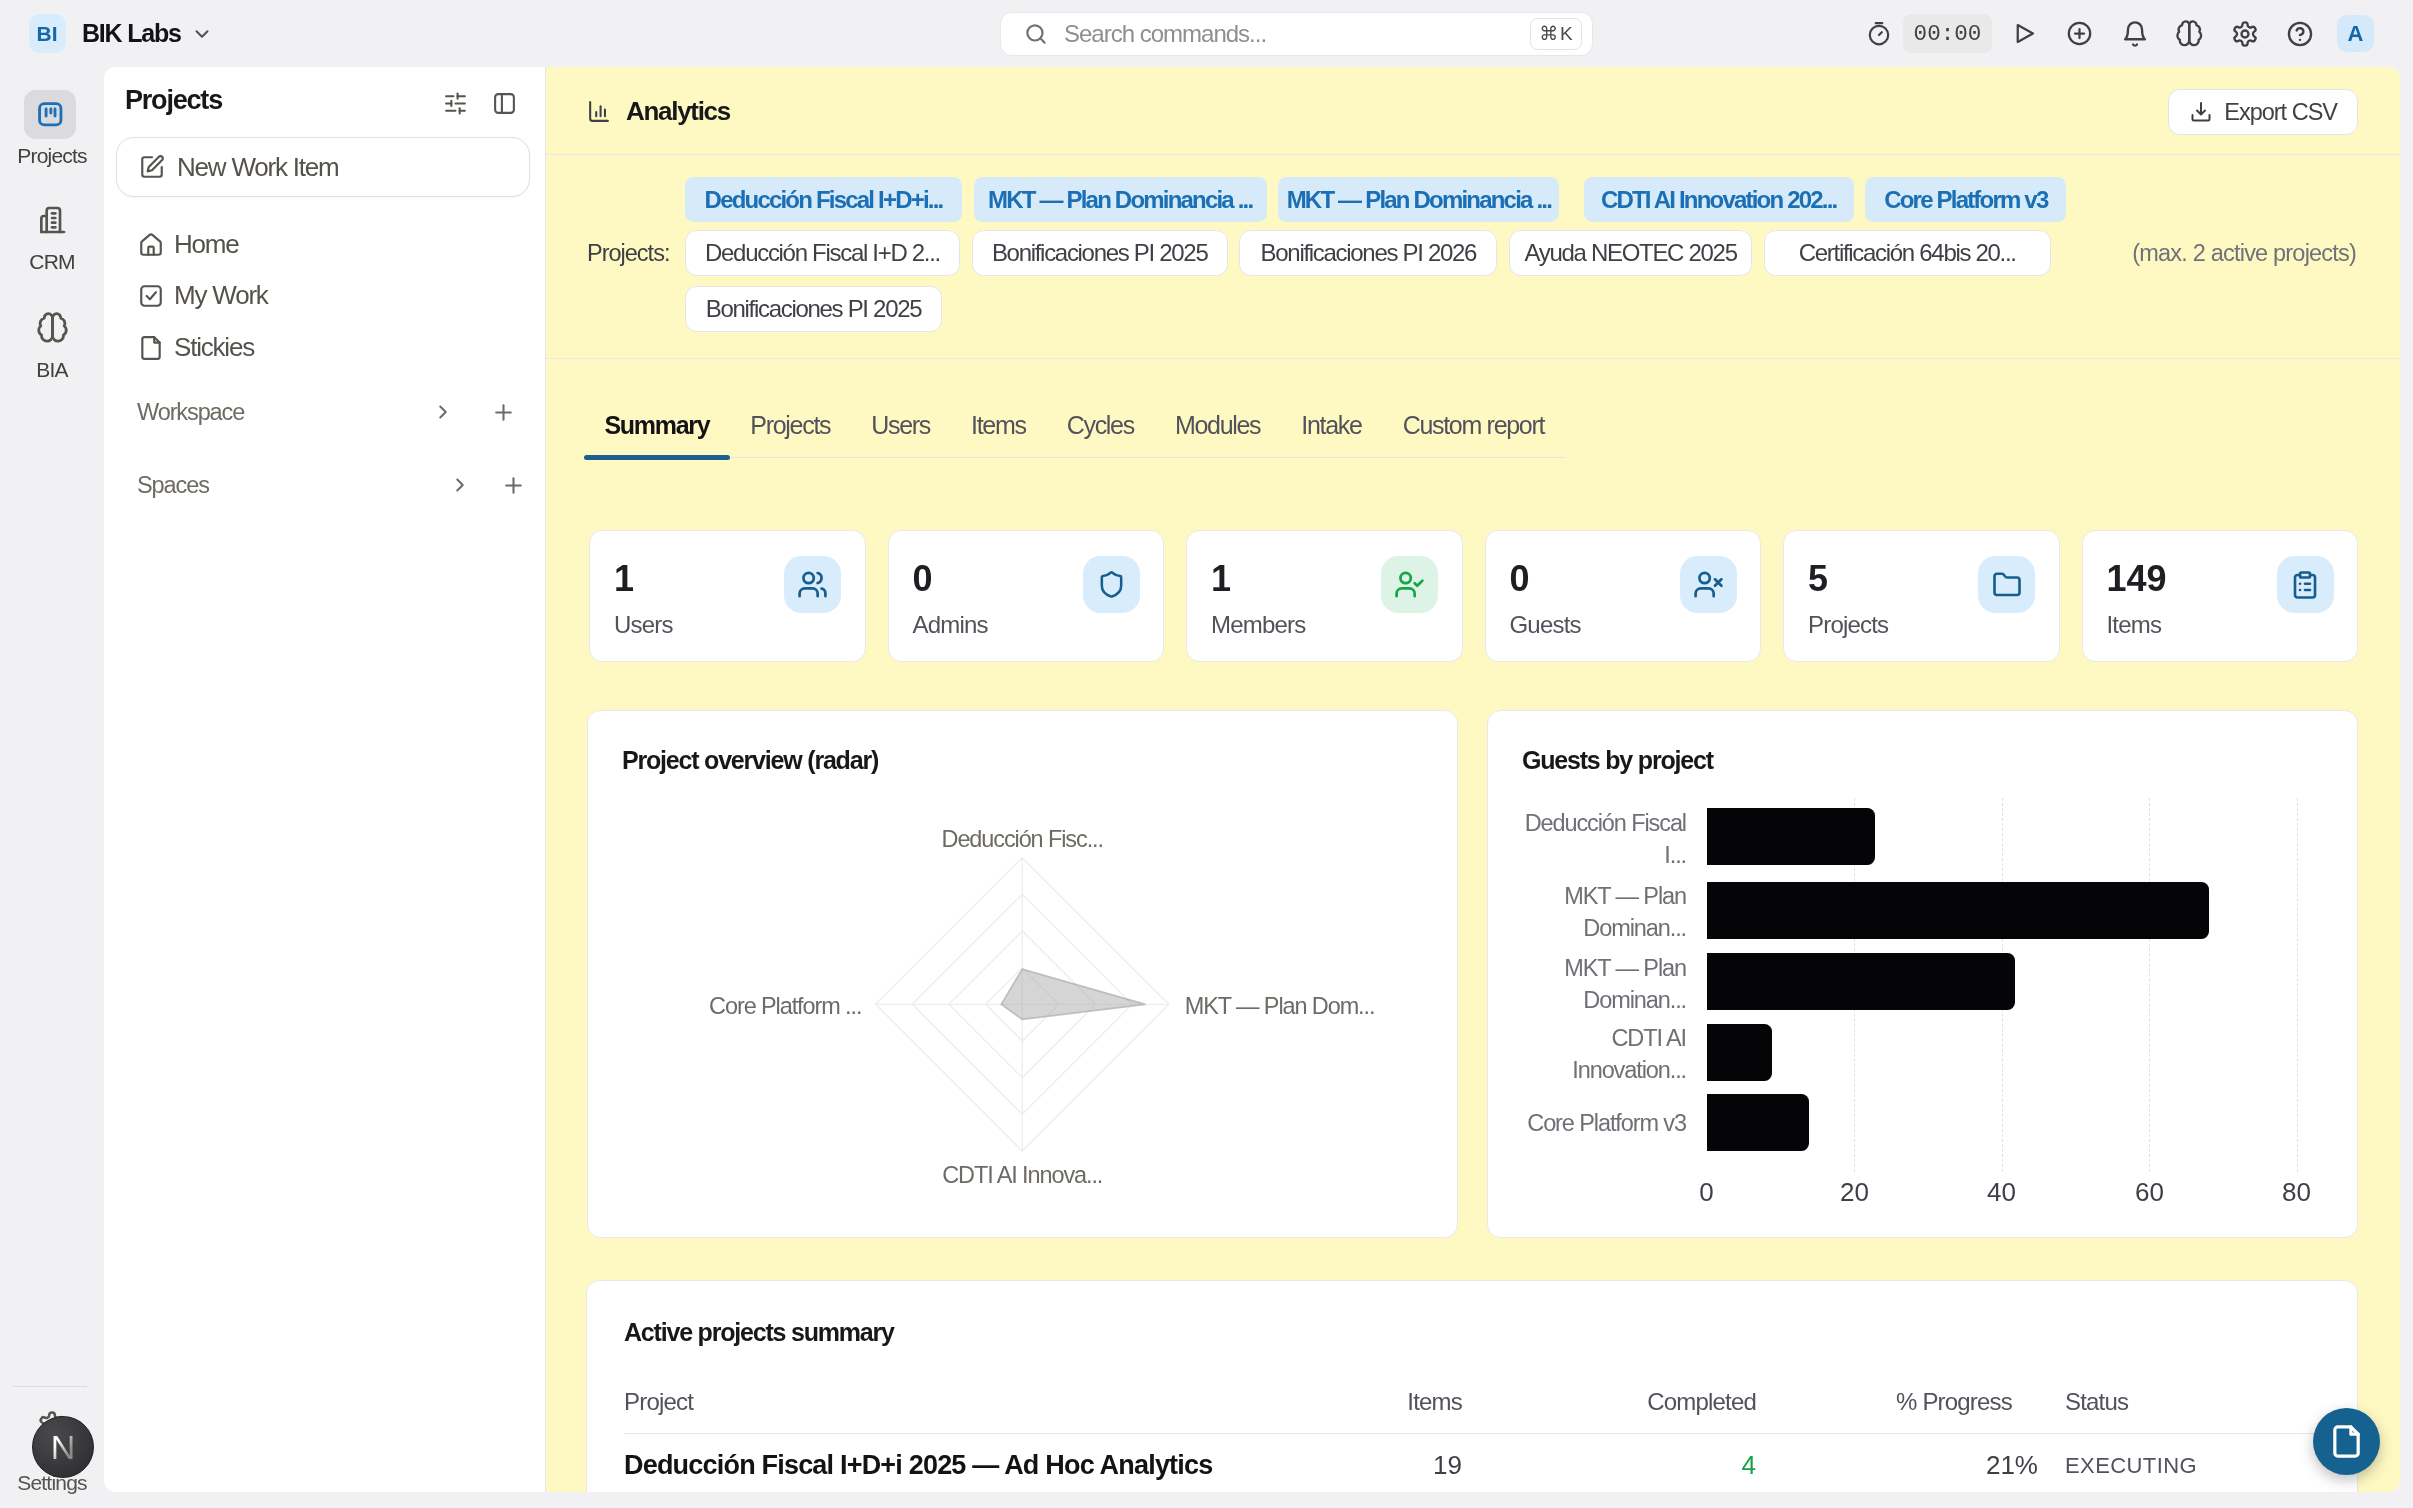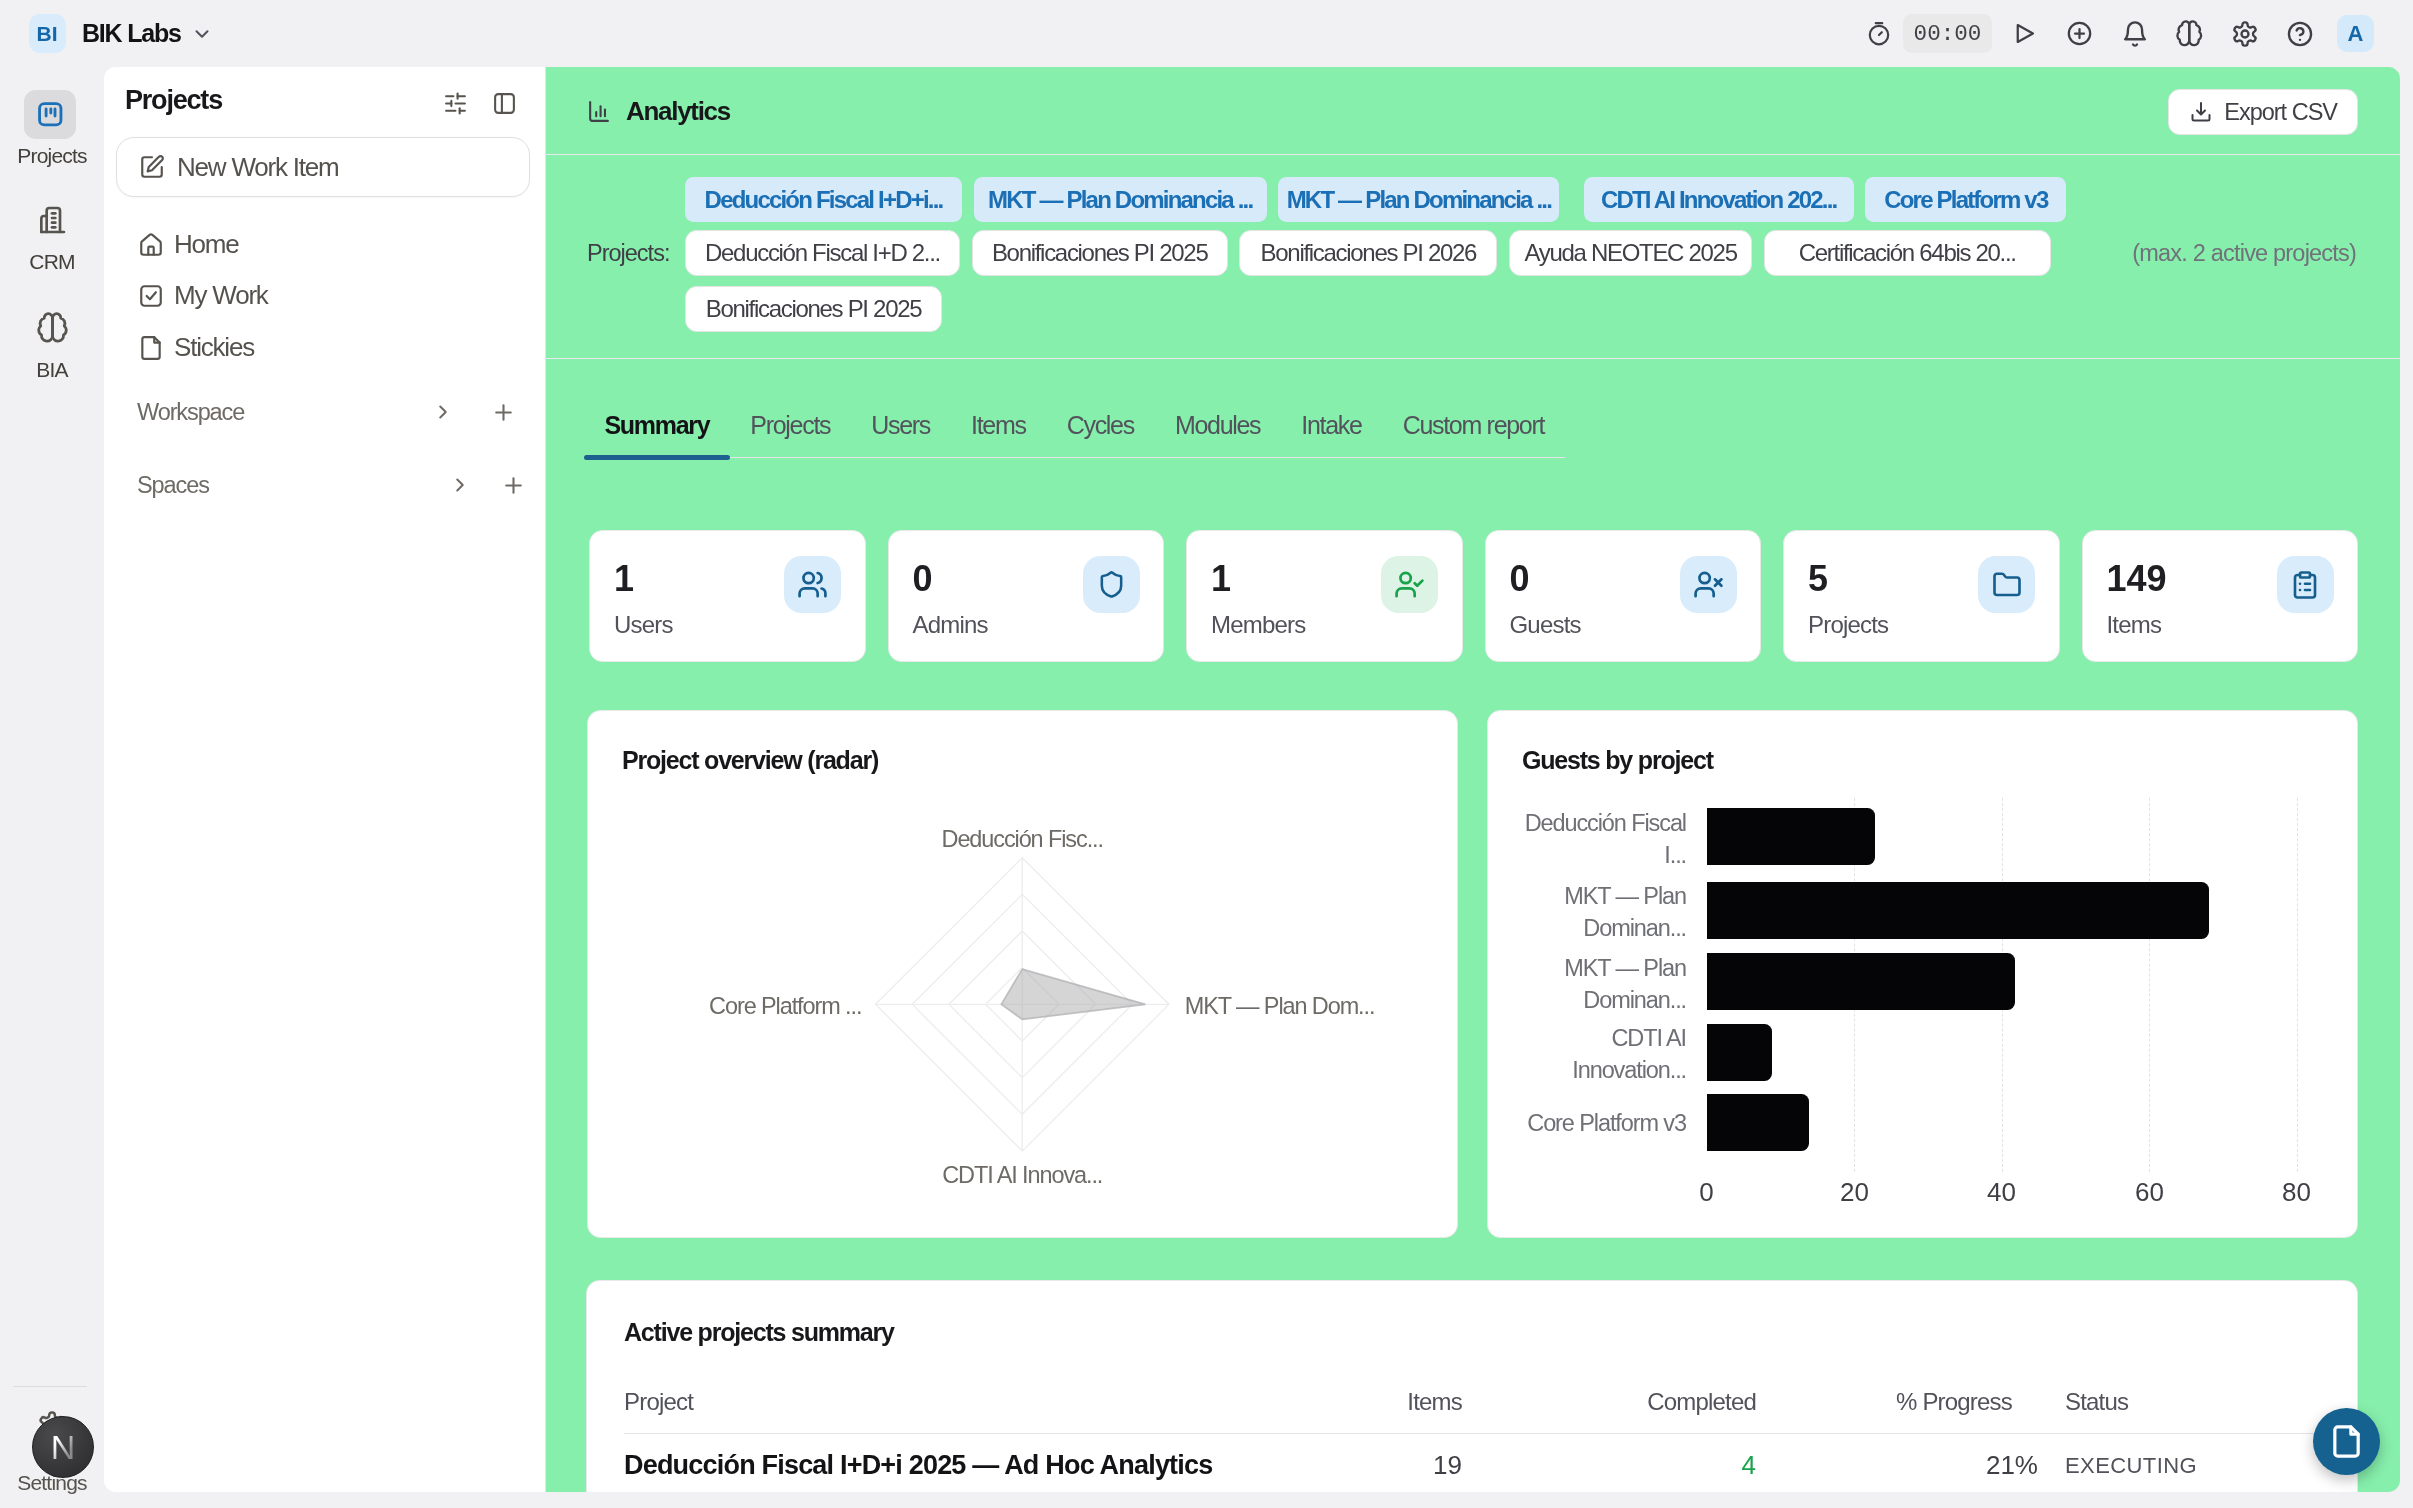--- a/index.html
+++ b/index.html
@@ -30,21 +30,21 @@
 
 .sidebar { position:absolute; left:104px; top:67px; width:442px; height:1425px; background:#fff; border-radius:11.7px 0 0 11.7px; border-right:1.3px solid #E5E5E7; }
 .sb-title { position:absolute; left:21px; top:18.4px; font-size:27px; font-weight:bold; color:#18181B; letter-spacing:-1.2px; }
 .nwi { position:absolute; left:11.7px; top:70px; width:414px; height:60px; border:1.3px solid #E2E0DE; border-radius:18px; background:#fff; box-shadow:0 0.8px 1.7px rgba(0,0,0,0.04); display:flex; align-items:center; padding-left:22.6px; }
 .nwi span { font-size:26px; color:#55524D; margin-left:11.7px; letter-spacing:-1.2px; }
 .sb-item { position:absolute; left:34px; display:flex; align-items:center; }
 .sb-item span { font-size:26px; color:#55524D; margin-left:10px; letter-spacing:-1.2px; }
 .sb-sec { position:absolute; left:33px; font-size:23.5px; color:#6E6A64; letter-spacing:-1.1px; }
 
 
-.main { position:absolute; left:546px; top:67px; width:1854px; height:1425px; background:#86efac; border-radius:0 11.7px 11.7px 0; overflow:hidden; }
+.main { position:absolute; left:546px; top:67px; width:1854px; height:1425px; background:#fef9c3; border-radius:0 11.7px 11.7px 0; overflow:hidden; }
 .mhead { position:absolute; left:0; top:0; width:100%; height:88px; border-bottom:1.3px solid #E9E9EB; }
 .mh-title { position:absolute; left:80px; top:0; height:88px; display:flex; align-items:center; font-size:26px; font-weight:bold; color:#18181B; letter-spacing:-1.3px; }
 .exportbtn { position:absolute; right:42px; top:22px; height:46px; border:1.3px solid #E4E4E7; border-radius:11.7px; display:flex; align-items:center; padding:0 20px; background:#fff; }
 .exportbtn span { font-size:23.5px; color:#3F3F46; margin-left:11.7px; letter-spacing:-1px; }
 
 .chiprow { position:absolute; left:139px; display:flex; gap:11.7px; }
 .chip-b { height:45px; background:#D7EAF9; border-radius:8.4px; display:flex; align-items:center; justify-content:center; overflow:hidden; font-size:24px; color:#1B6FB5; font-weight:bold; letter-spacing:-1.8px; white-space:nowrap; }
 .chip-w { height:46px; background:#fff; border:1.3px solid #E5E5E8; border-radius:11.7px; display:flex; align-items:center; justify-content:center; overflow:hidden; font-size:24px; color:#3F3F46; letter-spacing:-1.3px; white-space:nowrap; }
 .plabel { position:absolute; left:41px; top:163px; height:46px; display:flex; align-items:center; font-size:23.5px; color:#3F3F46; letter-spacing:-1px; }
 .maxnote { position:absolute; right:44px; top:163px; height:46px; display:flex; align-items:center; font-size:23.5px; color:#71717A; letter-spacing:-0.8px; }
@@ -84,20 +84,28 @@
 </head>
 <body>
 <div class="topbar">
   <div class="bi-badge">BI</div>
   <div class="ws-name">BIK Labs</div>
   <div class="ws-chev">
       <svg width="22" height="22" viewBox="0 0 24 24" fill="none" stroke="#52525B" stroke-width="2.2" stroke-linecap="round" stroke-linejoin="round">
         <path d="m6 9 6 6 6-6"></path>
       </svg>
     </div>
+  <div class="search">
+    <svg width="26" height="26" viewBox="0 0 24 24" fill="none" stroke="#71717A" stroke-width="2" stroke-linecap="round">
+        <circle cx="11" cy="11" r="7"></circle>
+        <path d="m20 20-3.8-3.8"></path>
+      </svg>
+    <div class="ph">Search commands...</div>
+    <div class="kbd">⌘ K</div>
+  </div>
   <div class="tb-right">
     <div class="tb-ic" style="width:44px">
         <svg width="26" height="26" viewBox="0 0 24 24" fill="none" stroke="#3F3F46" stroke-width="2" stroke-linecap="round">
           <line x1="9" y1="2" x2="15" y2="2"></line>
           <circle cx="12" cy="13" r="8.5"></circle>
           <path d="M12 13l2.6-2.6"></path>
         </svg>
       </div>
     <div class="timerbox">00:00</div>
     <div class="tb-ic">

